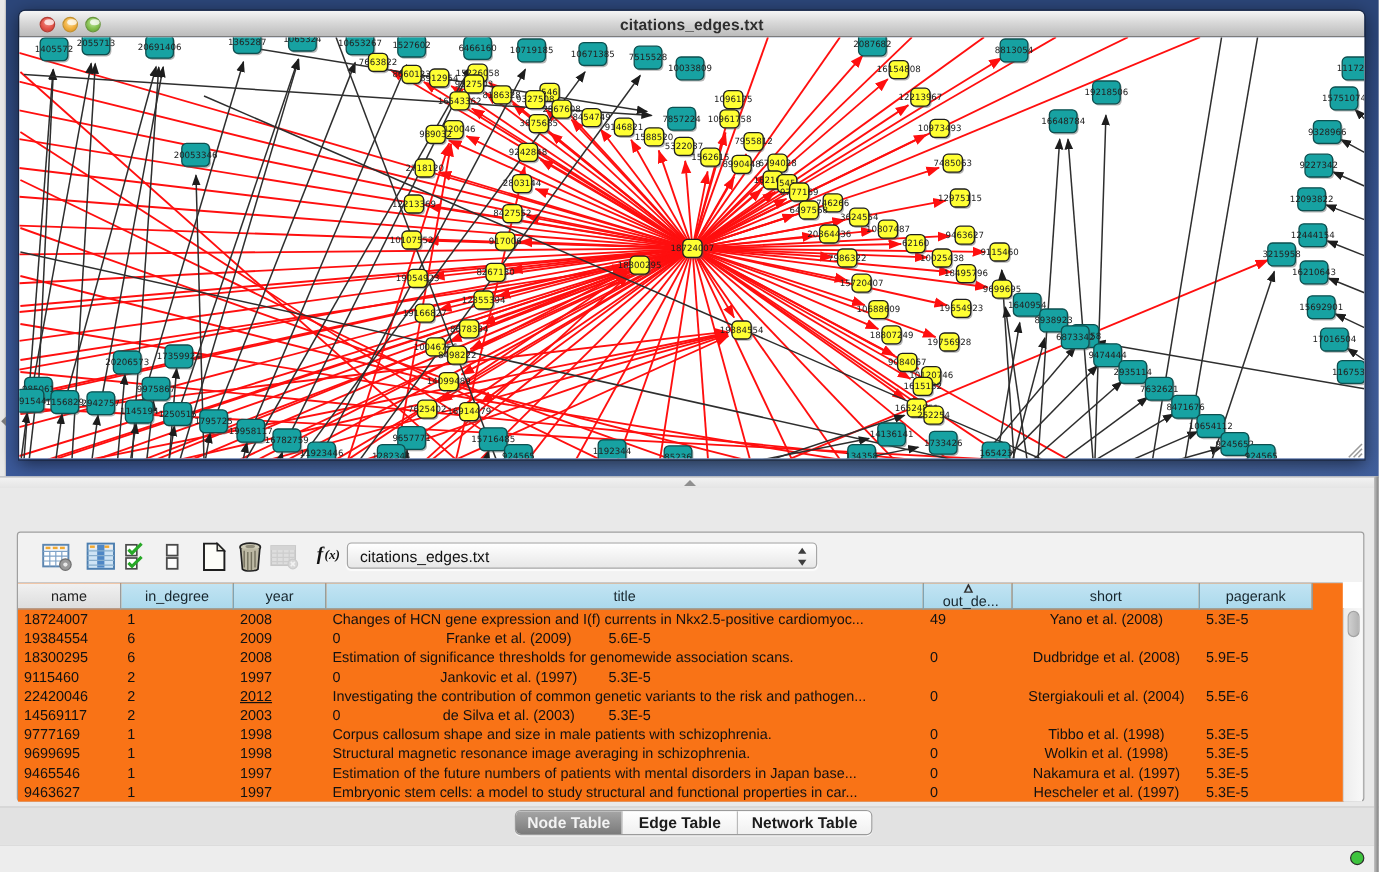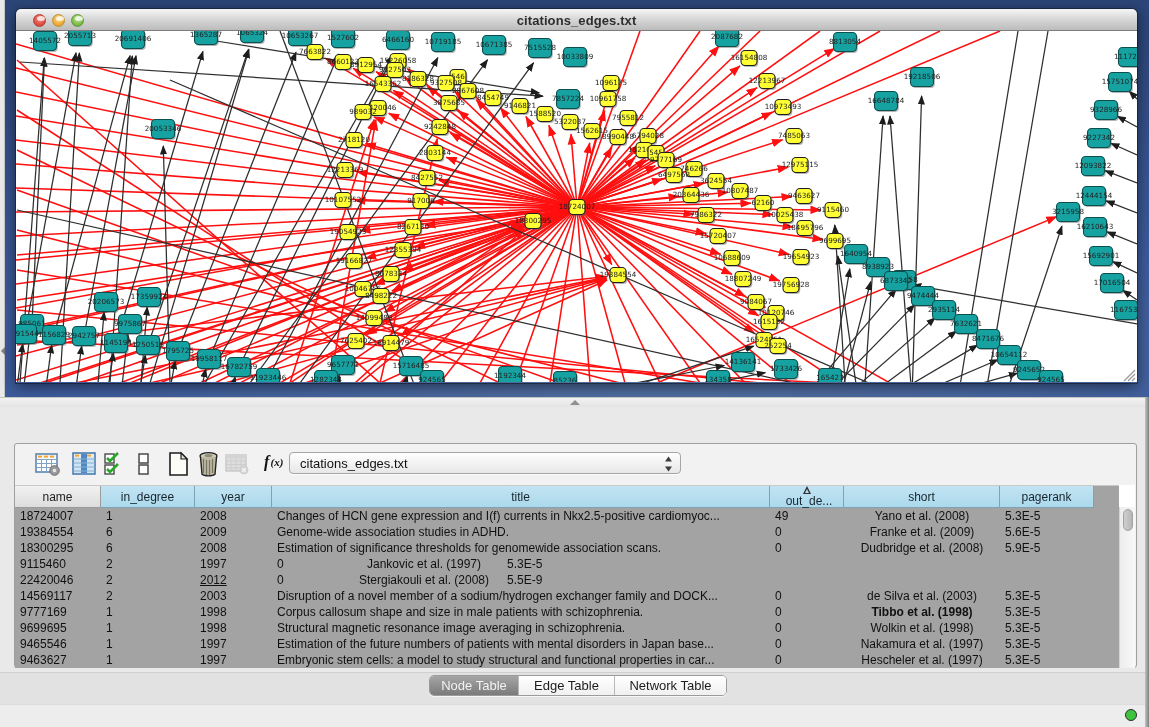--- a/index.html
+++ b/index.html
@@ -48,21 +48,21 @@
 #table-frame { position:absolute; left:14px; top:36px; width:1123px; height:225px;
   background:#f2f2f2; border:1px solid #9f9f9f; border-radius:3px; }
 #toolbar { position:absolute; left:0; top:0; right:0; height:41px; display:flex; align-items:center; }
 .tool { display:flex; align-items:center; justify-content:center; }
 #table-selector { position:absolute; left:274px; top:8px; width:392px; height:22px;
   border:1px solid #a6a6a6; border-radius:4px; background:linear-gradient(#ffffff,#e7e7e7);
   box-shadow:0 1px 1px rgba(255,255,255,.8); }
 #table-selector-value { position:absolute; left:10px; top:3px; font-size:13px; color:#111; }
 #selector-arrows { position:absolute; right:7px; top:2px; width:9px; height:18px; }
 
-#grid { position:absolute; left:0px; top:41px; width:1105px; height:183px; background:#a3a3a3; overflow:hidden;
+#grid { position:absolute; left:0px; top:41px; width:1105px; height:183px; background:#f97316; overflow:hidden;
   border-top:1px solid #c9c9c9; }
 #header-row { display:flex; height:22px; }
 .hcell { position:relative; height:22px; font-size:12px; color:#17262e;
   display:flex; align-items:center; justify-content:center;
   border-right:1px solid #7fa3b2; border-bottom:1px solid #7fa3b2; flex:0 0 auto; }
 .hcell.blue { background:linear-gradient(#c2e4f3,#abd9ec); }
 .hcell.gray { background:linear-gradient(#f1f1f1,#dddddd); border-right:1px solid #9b9b9b; border-bottom:1px solid #9b9b9b; color:#222; }
 .hcell .sort-tri { width:0; height:0; border-left:4.5px solid transparent; border-right:4.5px solid transparent;
   border-bottom:8px solid #2f2f2f; position:relative; margin-right:4px; }
 .hcell .sort-tri::after { content:""; position:absolute; left:-2.5px; top:2.8px; width:0; height:0;
@@ -73,21 +73,21 @@
 .cell.l { padding-left:5px; } .cell.c { text-align:center; }
 #vscroll { position:absolute; right:1px; top:63px; width:16px; height:161px; background:linear-gradient(to right,#ededed,#f8f8f8); border-left:1px solid #d5d5d5; }
 #vthumb { position:absolute; left:2.5px; top:2px; width:10px; height:22px; background:linear-gradient(to right,#cfcfcf,#b5b5b5); border:1px solid #a2a2a2; border-radius:5px; }
 #hscroll-corner { position:absolute; right:1px; top:41px; width:16px; height:22px; background:#fff; }
 
 
 #tabbar { position:absolute; left:0; top:265px; width:1149px; height:32px; background:#e2e2e2; border-top:1px solid #cfcfcf; }
 #segmented { position:absolute; left:429px; top:2px; height:21px; display:flex;
   border:1px solid #9b9b9b; border-radius:5px; overflow:hidden; background:#fff;
   box-shadow:0 1px 0 rgba(255,255,255,.7); }
-.seg { height:100%; font-size:13px; font-weight:400; display:flex; align-items:center; justify-content:center;
+.seg { height:100%; font-size:13px; font-weight:700; display:flex; align-items:center; justify-content:center;
   color:#1c1c1c; background:linear-gradient(#ffffff,#f0f0f0); border-right:1px solid #b9b9b9; }
 .seg:last-child { border-right:none; }
 .seg.sel { background:linear-gradient(#a5a5a5,#7b7b7b); color:#f3f3f3; }
 
 
 #statusbar { position:absolute; left:0; top:297px; width:1149px; height:23px; background:#ededed; border-top:1px solid #dcdcdc; }
 #memory-label { position:absolute; right:30px; top:23px; font-size:11.5px; color:#1d1d1d; }
 #memory-dot { position:absolute; right:12px; top:4px; width:12px; height:12px; border-radius:50%;
   border:1.5px solid #2e2e2e; }
 
@@ -1138,21 +1138,20 @@
               <div class="cell l" style="width: 77px;">2008</div>
               <div class="cell l" style="width: 498px;">Changes of HCN gene expression and I(f) currents in Nkx2.5-positive cardiomyoc...</div>
               <div class="cell l" style="width: 74px;">49</div>
               <div class="cell c" style="width: 156px;">Yano et al. (2008)</div>
               <div class="cell l" style="width: 94px;">5.3E-5</div>
             </div>
             <div class="row">
               <div class="cell l" style="width: 86px;">19384554</div>
               <div class="cell l" style="width: 94px;">6</div>
               <div class="cell l" style="width: 77px;">2009</div>
-              <div class="cell l" style="width: 498px;">Genome-wide association studies in ADHD.</div>
               <div class="cell l" style="width: 74px;">0</div>
               <div class="cell c" style="width: 156px;">Franke et al. (2009)</div>
               <div class="cell l" style="width: 94px;">5.6E-5</div>
             </div>
             <div class="row">
               <div class="cell l" style="width: 86px;">18300295</div>
               <div class="cell l" style="width: 94px;">6</div>
               <div class="cell l" style="width: 77px;">2008</div>
               <div class="cell l" style="width: 498px;">Estimation of significance thresholds for genomewide association scans.</div>
               <div class="cell l" style="width: 74px;">0</div>
@@ -1164,40 +1163,40 @@
               <div class="cell l" style="width: 94px;">2</div>
               <div class="cell l" style="width: 77px;">1997</div>
               <div class="cell l" style="width: 74px;">0</div>
               <div class="cell c" style="width: 156px;">Jankovic et al. (1997)</div>
               <div class="cell l" style="width: 94px;">5.3E-5</div>
             </div>
             <div class="row">
               <div class="cell l" style="width: 86px;">22420046</div>
               <div class="cell l" style="width: 94px;">2</div>
               <div class="cell l" style="width: 77px; text-decoration: underline;">2012</div>
+              <div class="cell l" style="width: 498px;">Investigating the contribution of common genetic variants to the risk and pathogen...</div>
               <div class="cell l" style="width: 74px;">0</div>
-              <div class="cell c" style="width: 156px;">Stergiakouli et al. (2008)</div>
-              <div class="cell l" style="width: 94px;">5.5E-9</div>
+              <div class="cell c" style="width: 156px;">Stergiakouli et al. (2004)</div>
+              <div class="cell l" style="width: 94px;">5.5E-6</div>
             </div>
             <div class="row">
               <div class="cell l" style="width: 86px;">14569117</div>
               <div class="cell l" style="width: 94px;">2</div>
               <div class="cell l" style="width: 77px;">2003</div>
-              <div class="cell l" style="width: 498px;">Disruption of a novel member of a sodium/hydrogen exchanger family and DOCK...</div>
               <div class="cell l" style="width: 74px;">0</div>
               <div class="cell c" style="width: 156px;">de Silva et al. (2003)</div>
               <div class="cell l" style="width: 94px;">5.3E-5</div>
             </div>
             <div class="row">
               <div class="cell l" style="width: 86px;">9777169</div>
               <div class="cell l" style="width: 94px;">1</div>
               <div class="cell l" style="width: 77px;">1998</div>
               <div class="cell l" style="width: 498px;">Corpus callosum shape and size in male patients with schizophrenia.</div>
               <div class="cell l" style="width: 74px;">0</div>
-              <div class="cell c" style="width: 156px; font-weight: bold;">Tibbo et al. (1998)</div>
+              <div class="cell c" style="width: 156px;">Tibbo et al. (1998)</div>
               <div class="cell l" style="width: 94px;">5.3E-5</div>
             </div>
             <div class="row">
               <div class="cell l" style="width: 86px;">9699695</div>
               <div class="cell l" style="width: 94px;">1</div>
               <div class="cell l" style="width: 77px;">1998</div>
               <div class="cell l" style="width: 498px;">Structural magnetic resonance image averaging in schizophrenia.</div>
               <div class="cell l" style="width: 74px;">0</div>
               <div class="cell c" style="width: 156px;">Wolkin et al. (1998)</div>
               <div class="cell l" style="width: 94px;">5.3E-5</div>

